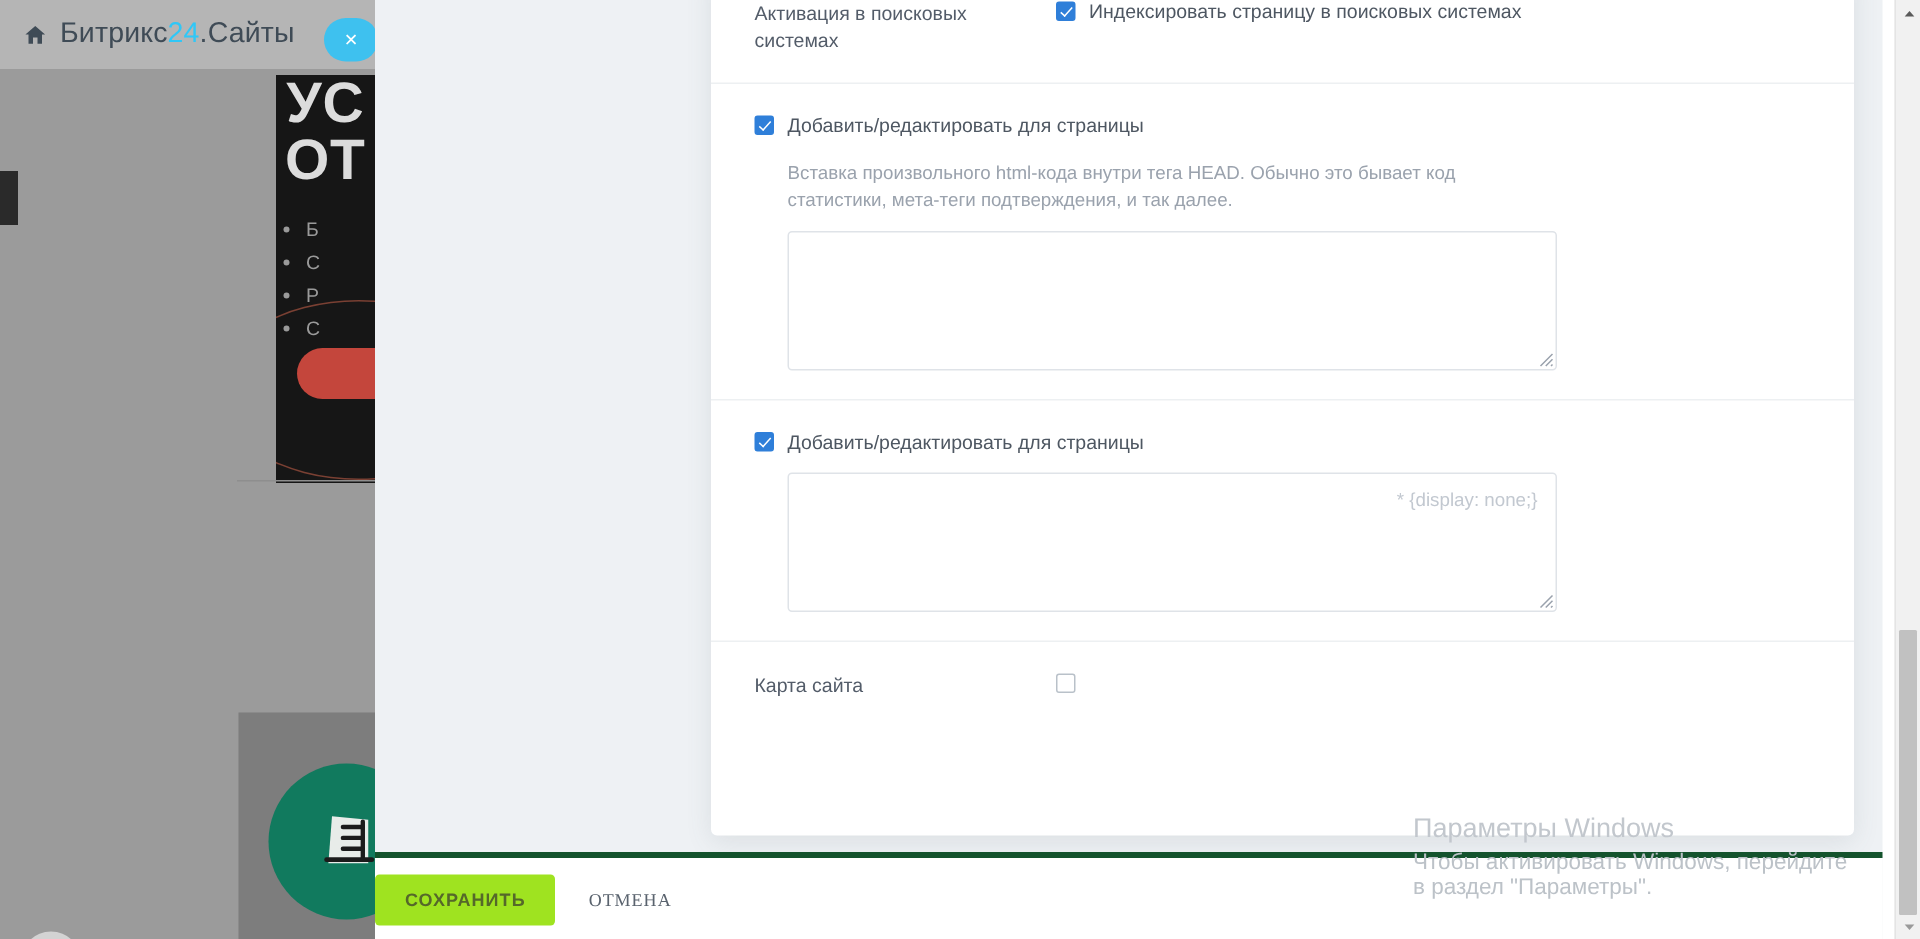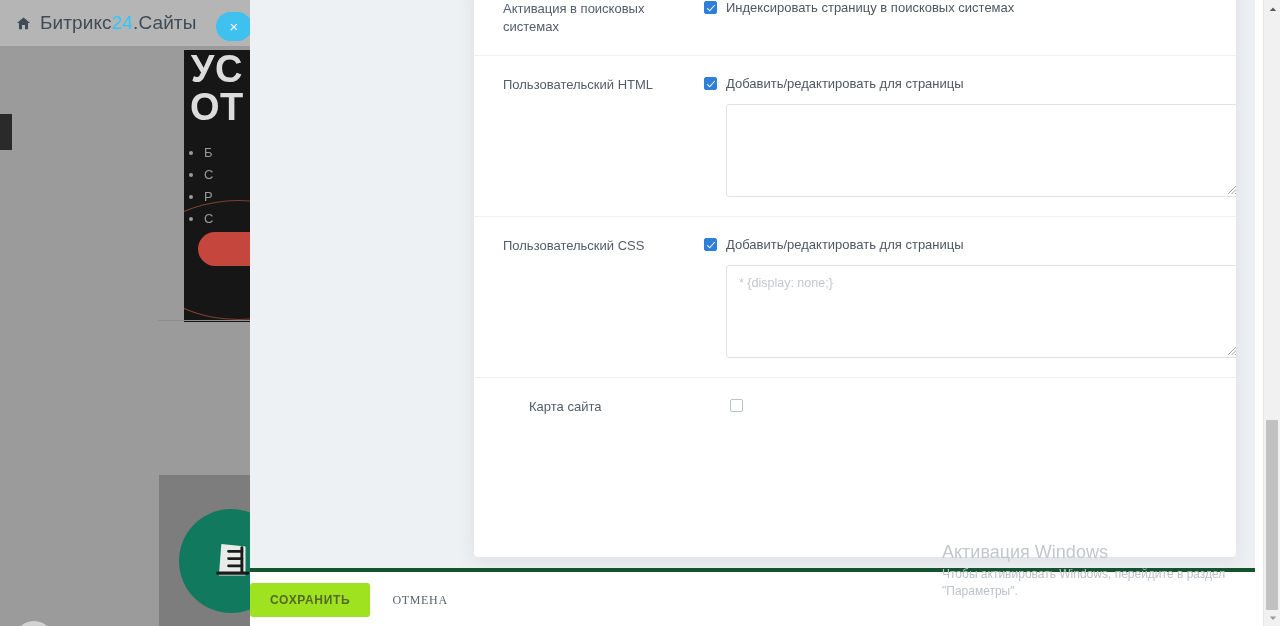--- a/index.html
+++ b/index.html
@@ -188,21 +188,21 @@
   .form-rows {
     position: absolute;
     left: 0; top: 0;
     width: 762px;
   }
   .form-row {
     display: flex;
     padding: 19px 28px 19px 29px;
     border-bottom: 1px solid #edf0f2;
   }
-  .form-row:last-child { border-bottom: none; margin-left: 26px; }
+  .form-row:last-child { border-bottom: none; }
   .row-label {
     width: 201px;
     flex: 0 0 201px;
     font-size: 13px;
     color: #535c69;
     line-height: 18px;
     padding-top: 1px;
     padding-right: 10px;
   }
   .row-field {
@@ -261,21 +261,21 @@
     font-family: "Liberation Sans", sans-serif;
     font-size: 12.5px;
     color: #5a636e;
     padding: 10px 12px;
     resize: none;
     outline: none;
     display: block;
   }
   .ta::placeholder { color: #c2c8d0; }
   .ta-html { height: 93px; }
-  .ta-css { height: 93px; }
+  .ta-css { height: 93px; text-align: right; }
   .grip {
     position: absolute;
     right: 2px; bottom: 2px;
     width: 11px; height: 11px;
     pointer-events: none;
   }
 
   
   .action-bar {
     position: absolute;
@@ -321,21 +321,21 @@
     color: #b0b6bd;
     pointer-events: none;
     user-select: none;
   }
   .wm-title {
     font-size: 18px;
     line-height: 22px;
     color: #c2c7cd;
   }
   .wm-sub {
-    font-size: 12px;
+    font-size: 15px;
     line-height: 17px;
     color: #bcc2c8;
     margin-top: 3px;
   }
 
   
   .scrollbar {
     position: absolute;
     right: 0; top: 0;
     width: 17px; height: 626px;
@@ -432,37 +432,36 @@
         <div class="row-label">Активация в поисковых системах</div>
         <div class="row-field">
           <label class="cb-line">
             <span class="cbox checked"></span>
             <span class="cb-label">Индексировать страницу в поисковых системах</span>
           </label>
         </div>
       </div>
 
       <div class="form-row">
-        <div class="row-label">Пользовательский HTML</div>
         <div class="row-field">
           <label class="cb-line">
             <span class="cbox checked"></span>
             <span class="cb-label">Добавить/редактировать для страницы</span>
           </label>
+          <div class="hint">Вставка произвольного html-кода внутри тега HEAD. Обычно это бывает код статистики, мета-теги подтверждения, и так далее.</div>
           <div class="ta-wrap">
             <textarea class="ta ta-html" placeholder="" style=""></textarea>
             <svg class="grip" viewBox="0 0 11 11">
               <path d="M10 2 L2 10 M10 5.5 L5.5 10 M10 9 L9 10" stroke="#9aa2ad" stroke-width="1" fill="none"></path>
             </svg>
           </div>
         </div>
       </div>
 
       <div class="form-row">
-        <div class="row-label">Пользовательский CSS</div>
         <div class="row-field">
           <label class="cb-line">
             <span class="cbox checked"></span>
             <span class="cb-label">Добавить/редактировать для страницы</span>
           </label>
           <div class="ta-wrap">
             <textarea class="ta ta-css" placeholder="* {display: none;}" style=""></textarea>
             <svg class="grip" viewBox="0 0 11 11">
               <path d="M10 2 L2 10 M10 5.5 L5.5 10 M10 9 L9 10" stroke="#9aa2ad" stroke-width="1" fill="none"></path>
             </svg>
@@ -481,21 +480,21 @@
 
     </div>
   </div>
 
   <div class="action-bar">
     <button class="btn-save">СОХРАНИТЬ</button>
     <button class="btn-cancel">ОТМЕНА</button>
   </div>
 
   <div class="watermark">
-    <div class="wm-title">Активация Windows</div>
+    <div class="wm-title">Параметры Windows</div>
     <div class="wm-sub">Чтобы активировать Windows, перейдите в раздел "Параметры".</div>
   </div>
 
   <div class="scrollbar">
     <div class="sb-arrow up">
       <svg viewBox="0 0 10 10" width="8" height="8">
         <path d="M5 3 L9 7.5 L1 7.5 Z" fill="#5a5a5a"></path>
       </svg>
     </div>
     <div class="sb-thumb"></div>

